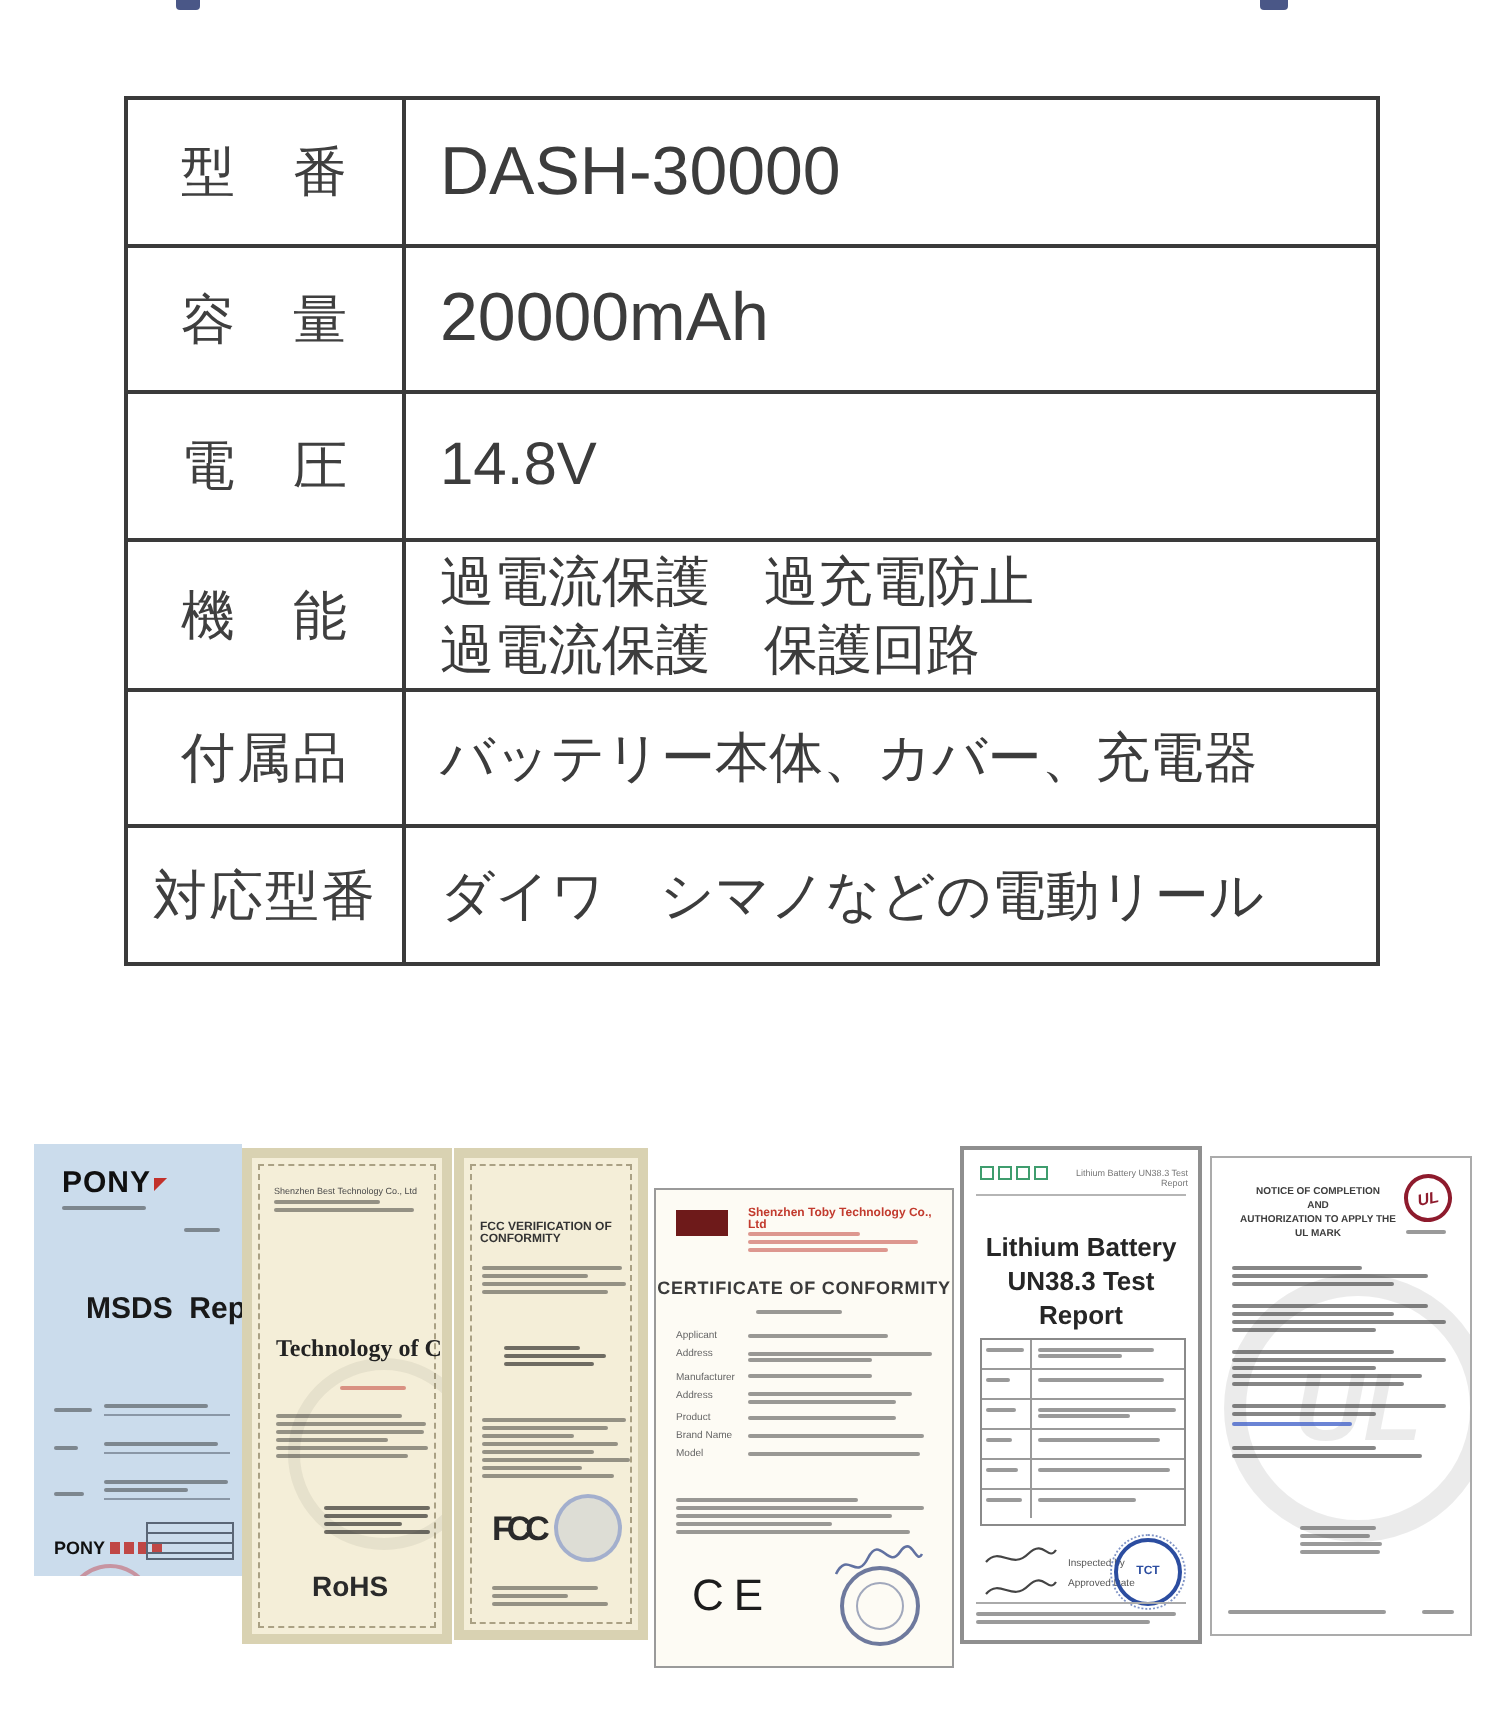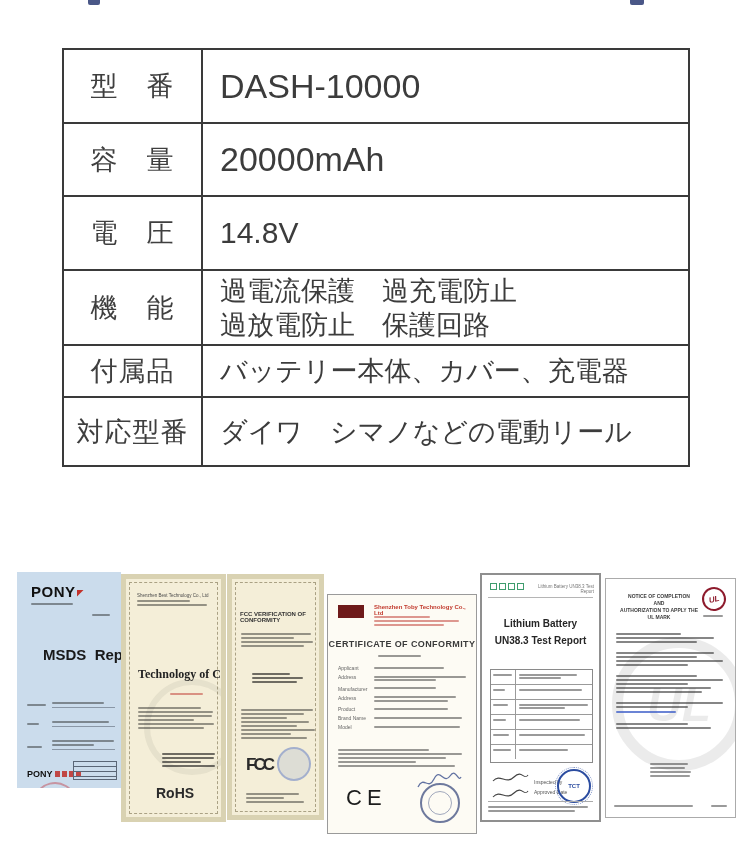--- a/index.html
+++ b/index.html
@@ -8,21 +8,21 @@
         font-family:"Liberation Sans","DejaVu Sans",sans-serif;color:#3d3d3d;}
 
   
   .frag{position:absolute;top:0;height:5px;background:#2a3a72;border-radius:0 0 2px 2px;opacity:.85;}
 
   
   .spec{position:absolute;left:62px;top:48px;width:628px;border-collapse:collapse;}
   .spec td{border:2px solid #3a3a3a;vertical-align:middle;}
   .spec .lab{width:135px;text-align:center;font-size:27px;color:#3f3f3f;letter-spacing:1px;}
   .spec .val{padding-left:17px;color:#3c3c3c;}
-  .r1{height:74px}.r2{height:73px}.r3{height:74px}.r4{height:75px}.r5{height:52px}.r6{height:69px}
+  .r1{height:74px}.r2{height:73px}.r3{height:74px}.r4{height:75px}.r5{height:68px}.r6{height:69px}
   .v-big{font-size:34px;}
   .v-mid{font-size:30px;}
   .v-jp{font-size:27px;}
   .v-2l div{font-size:27px;line-height:34px;}
 
   
   .doc{position:absolute;overflow:hidden;box-sizing:border-box;}
   .doc-blue{background:#cbdcec;}
   .doc-cream{background:#f4eed8;border:5px solid #d9d2b2;outline:1px dashed #aaa184;outline-offset:-9px;}
   .doc-white{background:#fdfbf4;border:1px solid #9a9a9a;}
@@ -88,21 +88,21 @@
   .conf-sig{position:absolute;right:14px;top:176px;}
   .stamp-navy{position:absolute;right:16px;top:188px;width:36px;height:36px;border:2px solid rgba(48,66,120,.7);
               border-radius:50%;}
   .stamp-navy::after{content:"";position:absolute;inset:6px;border:1px solid rgba(48,66,120,.45);border-radius:50%;}
 
   
   .greens{position:absolute;left:8px;top:8px;display:flex;gap:2px;}
   .greens div{width:5px;height:5px;border:1px solid #3f9d6e;}
   .un-small{position:absolute;right:5px;top:9px;width:62px;font-size:4.5px;color:#777;text-align:right;}
   .un-rule{position:absolute;left:6px;top:22px;width:105px;height:1px;background:#b5b5b5;}
-  .un-title{position:absolute;left:0;top:40px;width:100%;text-align:center;font-size:10px;line-height:17px;font-weight:bold;color:#262626;}
+  .un-title{position:absolute;left:0;top:40px;width:100%;text-align:center;font-size:13px;line-height:17px;font-weight:bold;color:#262626;}
   .un-table{position:absolute;left:8px;top:94px;width:101px;height:92px;border:1px solid #8a8a8a;}
   .un-tr{display:flex;border-bottom:1px solid #9a9a9a;height:14px;}
   .un-tr:last-child{border-bottom:none;}
   .un-tr .c1{width:20px;border-right:1px solid #9a9a9a;padding:2px 2px 0;}
   .un-tr .c2{flex:1;padding:2px 3px 0;}
   .un-tr .bar{margin:1.5px 0;}
   .un-sig{position:absolute;left:8px;top:196px;width:40px;}
   .un-labels{position:absolute;left:52px;top:202px;font-size:5px;color:#555;line-height:10px;}
   .stamp-tct{position:absolute;right:8px;top:194px;width:30px;height:30px;border:2px solid #2c4da0;border-radius:50%;
              display:flex;align-items:center;justify-content:center;}
@@ -132,35 +132,35 @@
 
 <div class="page">
 
   <div class="frag" style="left:88px;width:12px;"></div>
   <div class="frag" style="left:630px;width:14px;"></div>
 
   <table class="spec">
     <tbody>
       <tr class="r1">
         <td class="lab">型　番</td>
-        <td class="val v-big">DASH-10000</td>
+        <td class="val v-big">DASH-30000</td>
       </tr>
       <tr class="r2">
         <td class="lab">容　量</td>
         <td class="val v-big">20000mAh</td>
       </tr>
       <tr class="r3">
         <td class="lab">電　圧</td>
         <td class="val v-mid">14.8V</td>
       </tr>
       <tr class="r4">
         <td class="lab">機　能</td>
         <td class="val v-2l">
           <div>過電流保護　過充電防止</div>
-          <div>過放電防止　保護回路</div>
+          <div>過電流保護　保護回路</div>
         </td>
       </tr>
       <tr class="r5">
         <td class="lab">付属品</td>
         <td class="val v-jp">バッテリー本体、カバー、充電器</td>
       </tr>
       <tr class="r6">
         <td class="lab">対応型番</td>
         <td class="val v-jp">ダイワ　シマノなどの電動リール</td>
       </tr>

